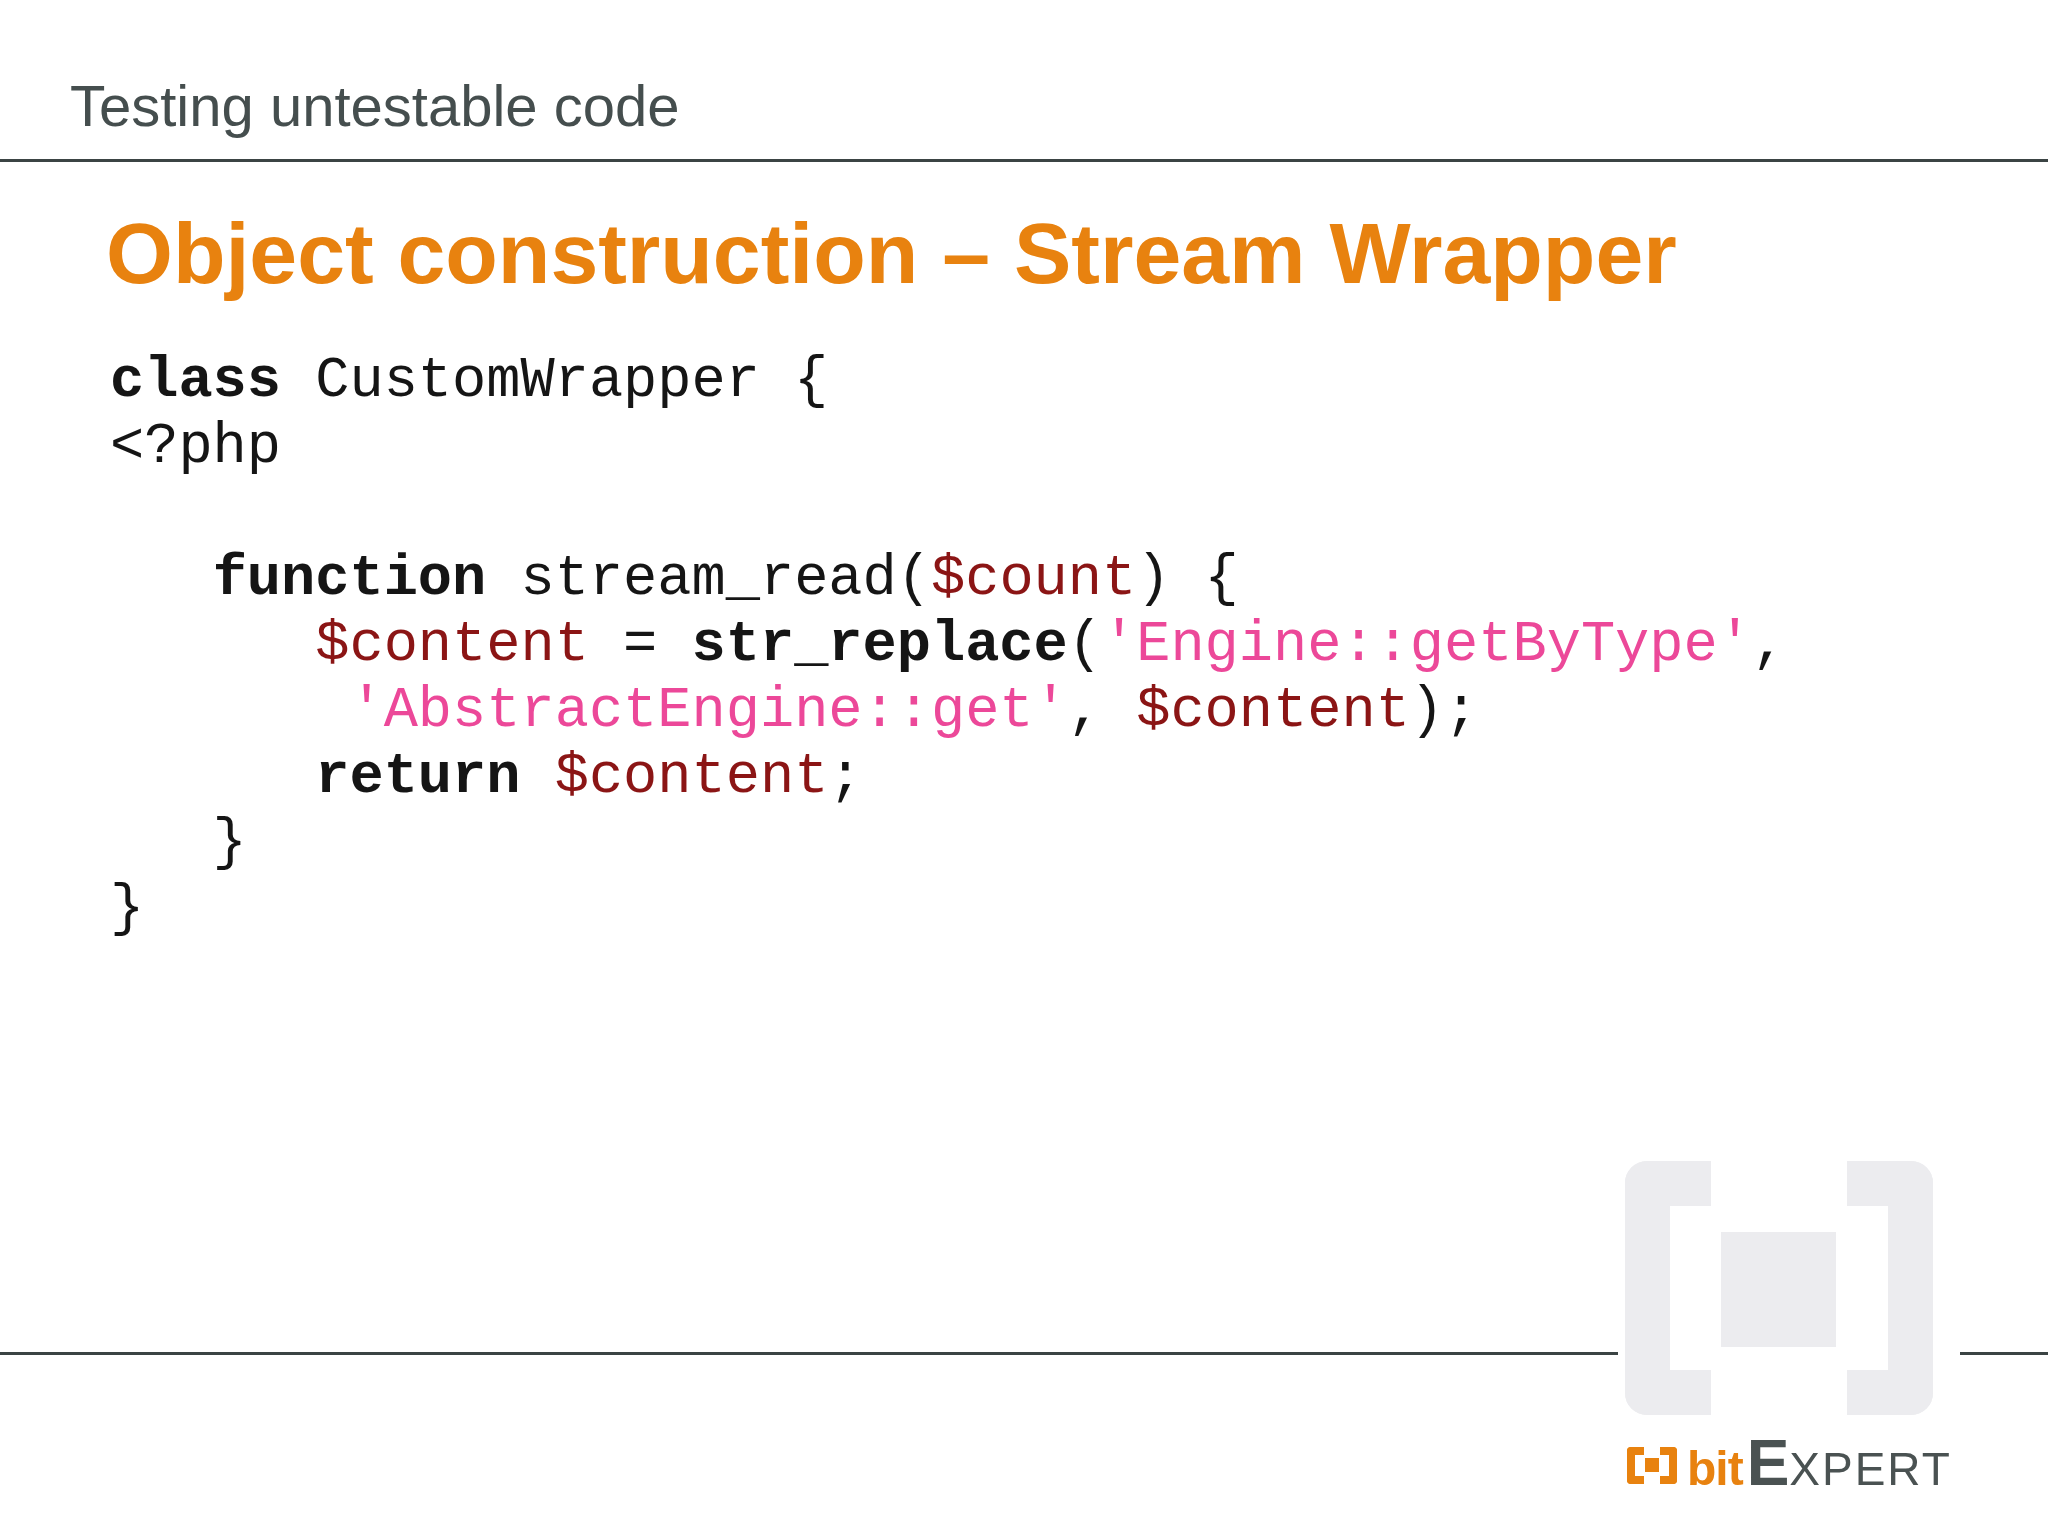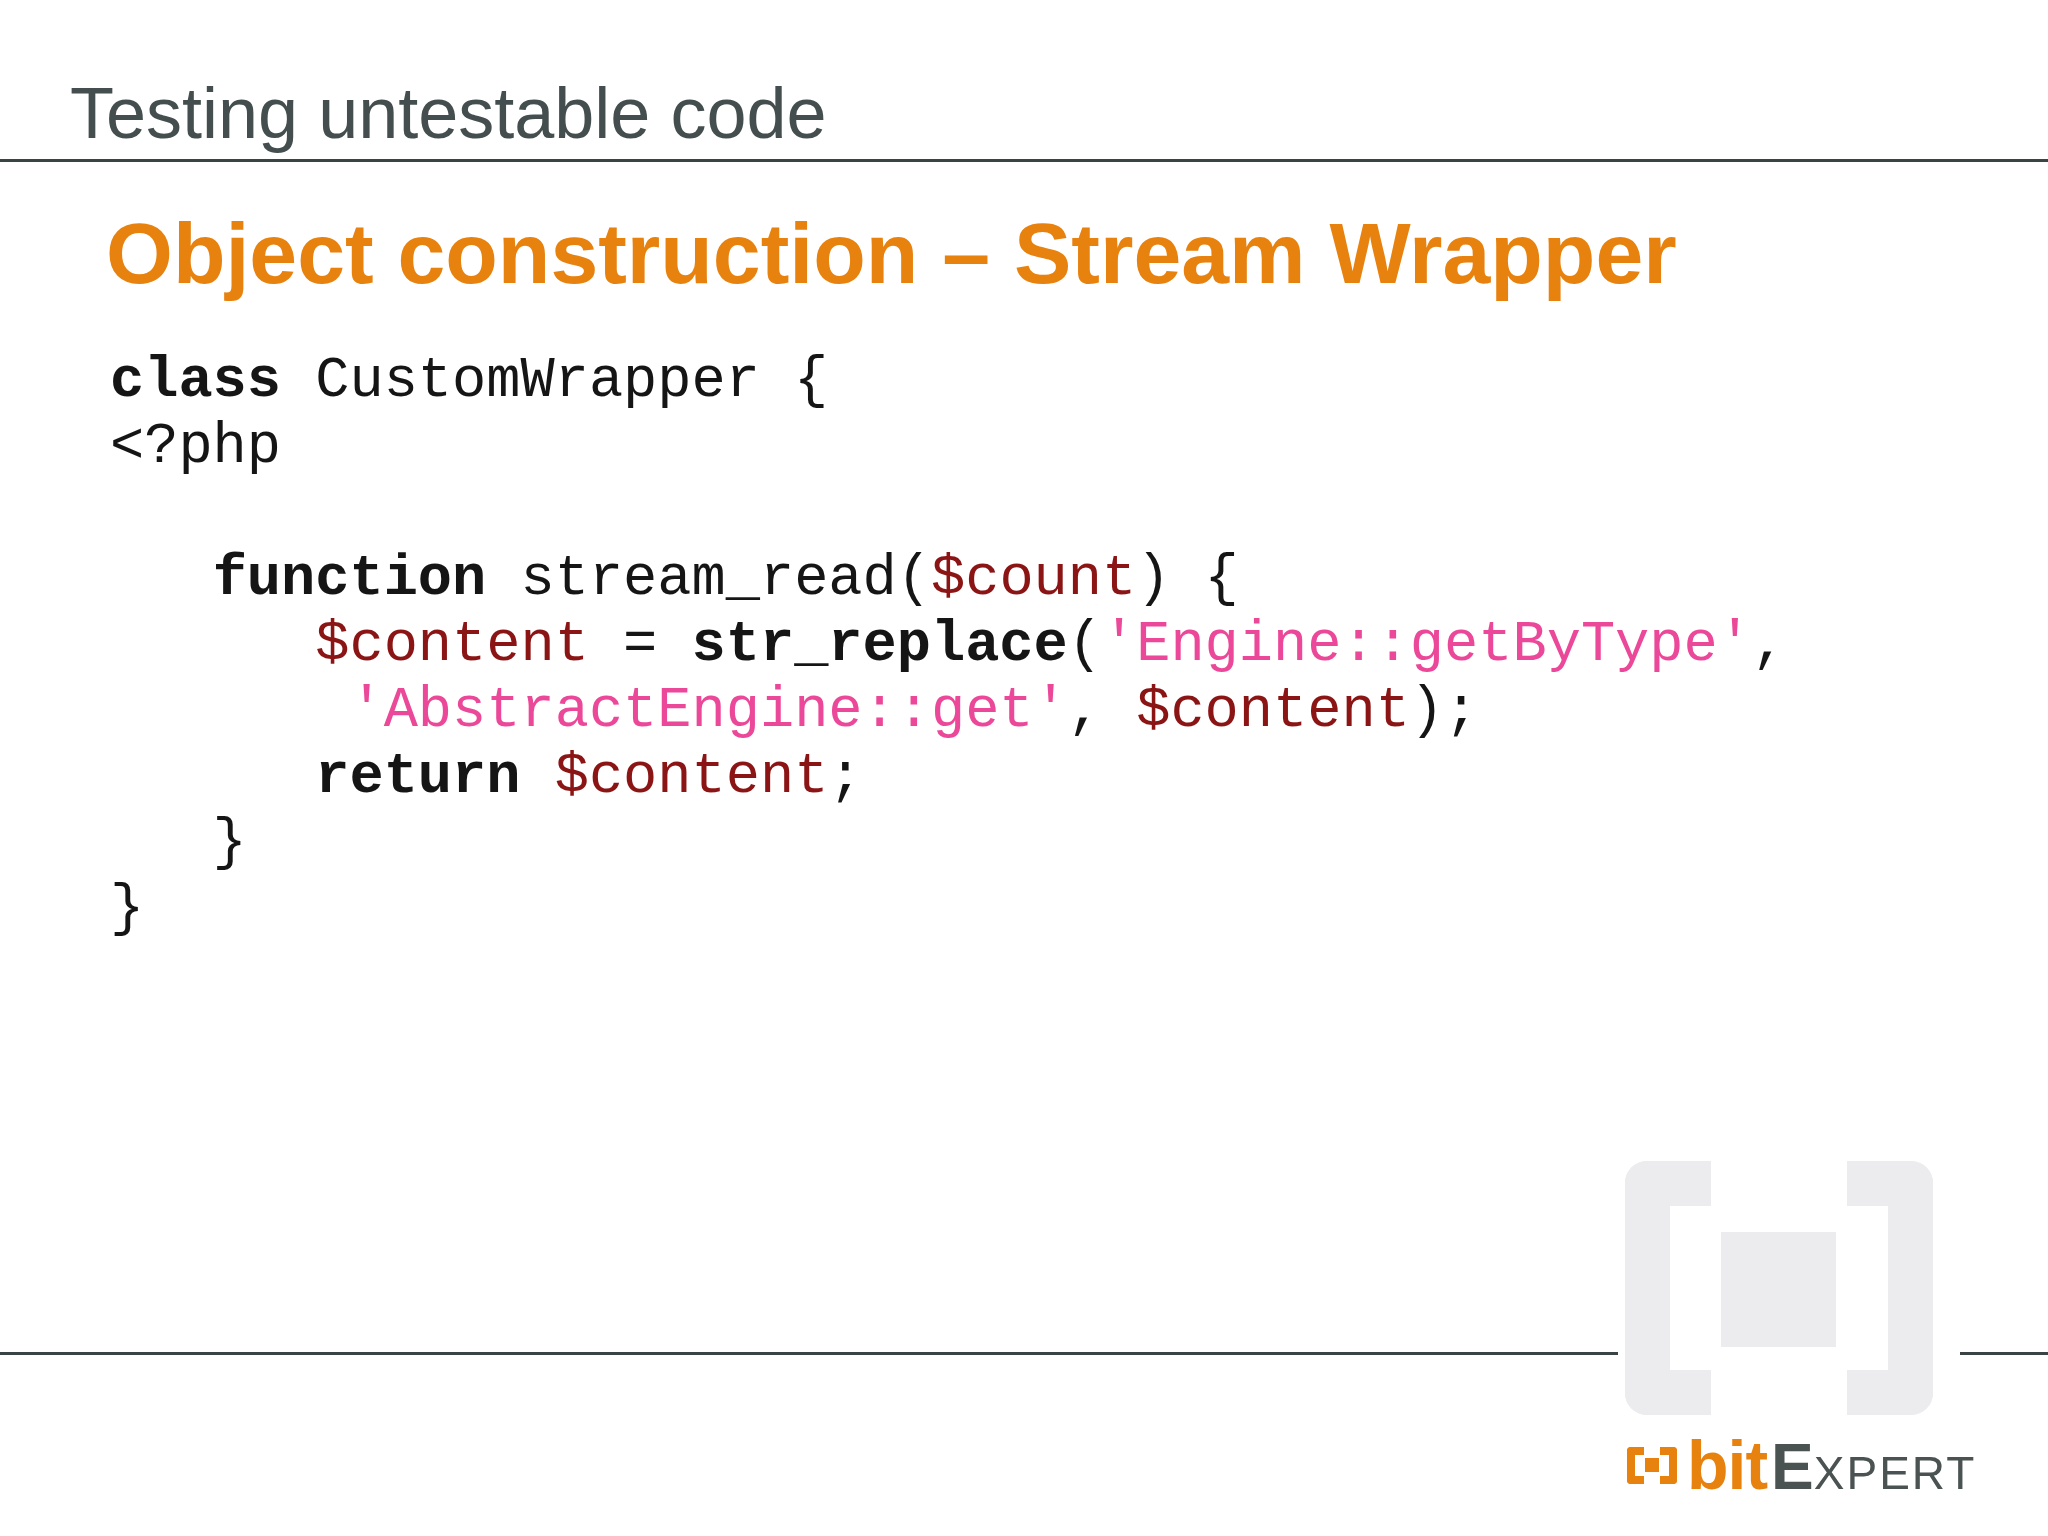--- a/index.html
+++ b/index.html
@@ -8,21 +8,21 @@
     background: #ffffff;
     position: relative;
     overflow: hidden;
     font-family: "Liberation Sans", sans-serif;
   }
 
   
   .deck-title {
     position: absolute;
     left: 70px; top: 72px;
-    font-size: 72px;
+    font-size: 58px;
     color: #454e4e;
     white-space: nowrap;
   }
   .rule-top {
     position: absolute;
     left: 0; top: 159px;
     width: 2048px; height: 3px;
     background: #3b4444;
   }
 
@@ -110,21 +110,21 @@
   }
   .li-left  { left: 0; border-right: none; border-radius: 4px 0 0 4px; }
   .li-right { left: 33px; border-left: none; border-radius: 0 4px 4px 0; }
   .li-square {
     position: absolute;
     left: 18px; top: 11px;
     width: 14px; height: 14px;
     background: #e8820f;
   }
   .logo-bit {
-    font-size: 68px; font-weight: bold;
+    font-size: 48px; font-weight: bold;
     color: #e8820f; letter-spacing: -1px;
   }
   .logo-e {
     font-size: 64px; font-weight: 600;
     color: #4a5252; margin-left: 4px;
   }
   .logo-xpert {
     font-size: 46px; font-weight: 400;
     color: #4a5252; letter-spacing: 2px;
   }

